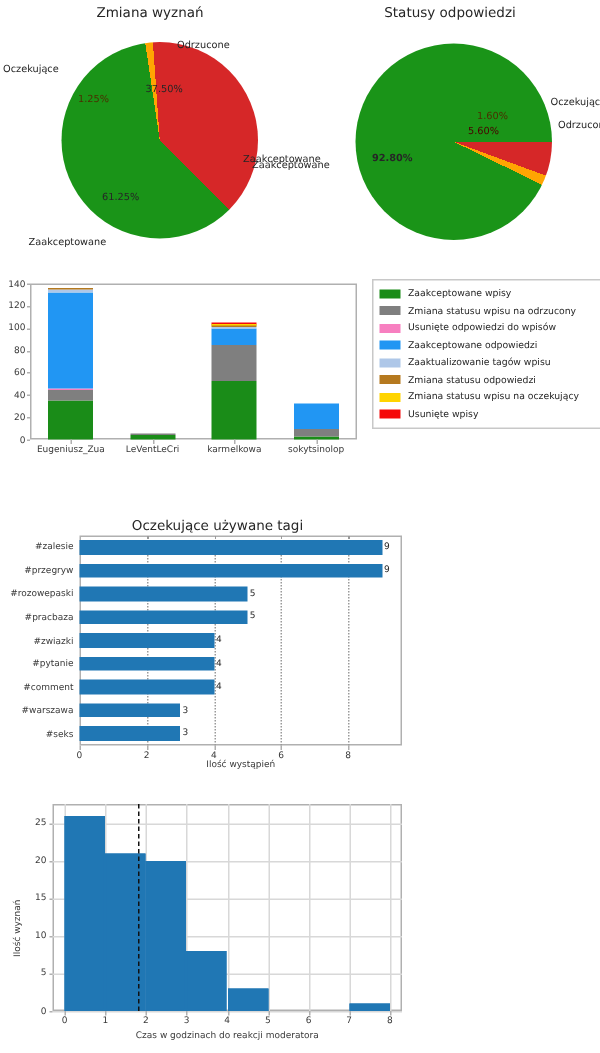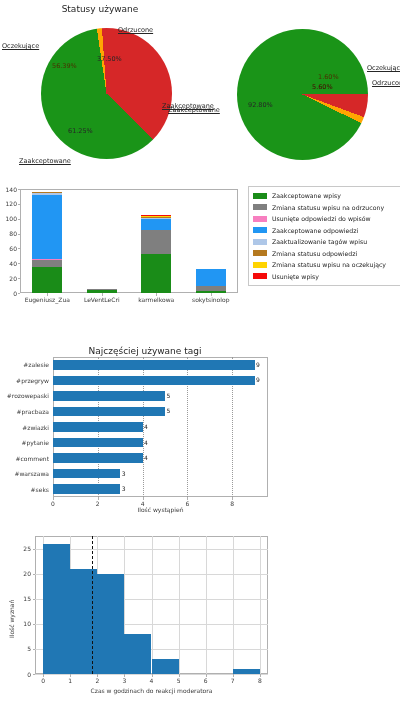--- a/index.html
+++ b/index.html
@@ -5,21 +5,21 @@
   html,body{margin:0;padding:0;background:#ffffff;}
   body{width:400px;height:702px;font-family:"DejaVu Sans",sans-serif;color:#262626;overflow:hidden;}
   .page{position:relative;width:400px;height:702px;}
   .fig{position:absolute;}
   .title{text-align:center;font-size:9px;color:#262626;}
   .axis-line{position:absolute;background:#b0b0b0;}
   .tick-label{position:absolute;font-size:6px;color:#3a3a3a;white-space:nowrap;}
   .plotbox{position:absolute;border:1px solid #b0b0b0;background:#fff;box-sizing:border-box;}
   
   .pie{position:absolute;border-radius:50%;}
-  .pielabel{position:absolute;font-size:6.5px;color:#262626;white-space:nowrap;text-decoration:underline;}
+  .pielabel{position:absolute;font-size:6.5px;color:#262626;white-space:nowrap;}
   .piepct{position:absolute;font-size:6.5px;color:#262626;white-space:nowrap;}
   
   .legend{position:absolute;}
   .legrow{display:flex;align-items:center;height:11.5px;}
   .legswatch{width:14px;height:6px;margin-right:5px;flex:none;}
   .legtext{font-size:6.2px;color:#262626;white-space:nowrap;}
   .seg{position:absolute;width:100%;}
   .xcat{position:absolute;font-size:6px;color:#3a3a3a;text-align:center;white-space:nowrap;}
   
   .hbar{position:absolute;background:#2077b4;}
@@ -32,46 +32,47 @@
   .dashed{position:absolute;border-left:1.4px dashed #111;}
   .ylabelrot{position:absolute;font-size:6px;color:#3a3a3a;transform:rotate(-90deg);transform-origin:left top;white-space:nowrap;}
   .axlabel{position:absolute;font-size:6px;color:#3a3a3a;text-align:center;white-space:nowrap;}
 </style>
 </head>
 <body>
 
 <div class="page">
 
   <div class="fig" style="left:0;top:0;width:200px;height:180px;">
-    <div class="title" style="position:absolute;left:0;top:4px;width:200px;">Statusy używane</div>
+    <div class="title" style="position:absolute;left:0;top:4px;width:200px;">Zmiana wyznań</div>
     <div class="pie" style="left:41px;top:28px;width:131px;height:131px;
          background:conic-gradient(from 0deg,
             #d62728 0deg 135deg,
             #1a9418 135deg 351.5deg,
             #ffa502 351.5deg 356deg,
             #d62728 356deg 360deg);"></div>
     <div class="pielabel" style="left:2px;top:42px;">Oczekujące</div>
     <div class="pielabel" style="left:118px;top:26px;">Odrzucone</div>
     <div class="pielabel" style="left:168px;top:106px;">Zaakceptowane</div>
     <div class="pielabel" style="left:19px;top:157px;">Zaakceptowane</div>
     <div class="piepct" style="left:97px;top:55px;">37.50%</div>
     <div class="piepct" style="left:68px;top:127px;">61.25%</div>
-    <div class="piepct" style="left:52px;top:62px;color:#4a3000;">56.39%</div>
+    <div class="piepct" style="left:52px;top:62px;color:#4a3000;">1.25%</div>
   </div>
 
   <div class="fig" style="left:200px;top:0;width:200px;height:180px;">
+    <div class="title" style="position:absolute;left:0;top:4px;width:200px;">Statusy odpowiedzi</div>
     <div class="pie" style="left:37px;top:29px;width:131px;height:131px;
          background:conic-gradient(from 90deg,
             #d62728 0deg 20.2deg,
             #ffa502 20.2deg 26deg,
             #1a9418 26deg 360deg);"></div>
     <div class="pielabel" style="left:167px;top:64px;">Oczekujące</div>
     <div class="pielabel" style="left:172px;top:79px;">Odrzucone</div>
     <div class="pielabel" style="left:-38px;top:102px;">Zaakceptowane</div>
-    <div class="piepct" style="left:48px;top:101px;">92.80%</div>
+    <div class="piepct" style="left:48px;top:101px;font-weight:bold;">92.80%</div>
     <div class="piepct" style="left:112px;top:83px;color:#4a0000;">5.60%</div>
     <div class="piepct" style="left:118px;top:73px;color:#4a3000;">1.60%</div>
   </div>
 
   <div class="fig" style="left:0;top:185px;width:400px;height:145px;">
     <div class="plotbox" style="left:20px;top:4px;width:218px;height:104px;"></div>
     <div id="sb-ticks">
         <div class="tick-label" style="left: 2px; top: 104.5px; width: 15px; text-align: right;">0</div>
         <div class="axis-line" style="left: 17.5px; top: 108px; width: 2.5px; height: 1px;"></div>
         <div class="tick-label" style="left: 2px; top: 89.6429px; width: 15px; text-align: right;">20</div>
@@ -157,21 +158,21 @@
           <span class="legtext">Zmiana statusu wpisu na oczekujący</span>
         </div>
         <div class="legrow">
           <span class="legswatch" style="background: rgb(245, 10, 10);"></span>
           <span class="legtext">Usunięte wpisy</span>
         </div>
       </div>
   </div>
 
   <div class="fig" style="left:0;top:345px;width:290px;height:165px;">
-    <div class="title" style="position:absolute;left:0;top:1px;width:290px;">Najczęściej używane tagi</div>
+    <div class="title" style="position:absolute;left:0;top:1px;width:290px;">Oczekujące używane tagi</div>
     <div class="plotbox" style="left:53px;top:12px;width:215px;height:140px;"></div>
     <div id="tg-grid">
         <div class="vgrid" style="left: 97.7917px; top: 12px; height: 140px;"></div>
         <div class="vgrid" style="left: 142.583px; top: 12px; height: 140px;"></div>
         <div class="vgrid" style="left: 187.375px; top: 12px; height: 140px;"></div>
         <div class="vgrid" style="left: 232.167px; top: 12px; height: 140px;"></div>
       </div>
     <div id="tg-bars">
         <div class="hbar" style="left: 53px; top: 14.9556px; width: 201.562px; height: 9.64444px;"></div>
         <div class="hbarval" style="left: 256.062px; top: 15.7778px;">9</div>

